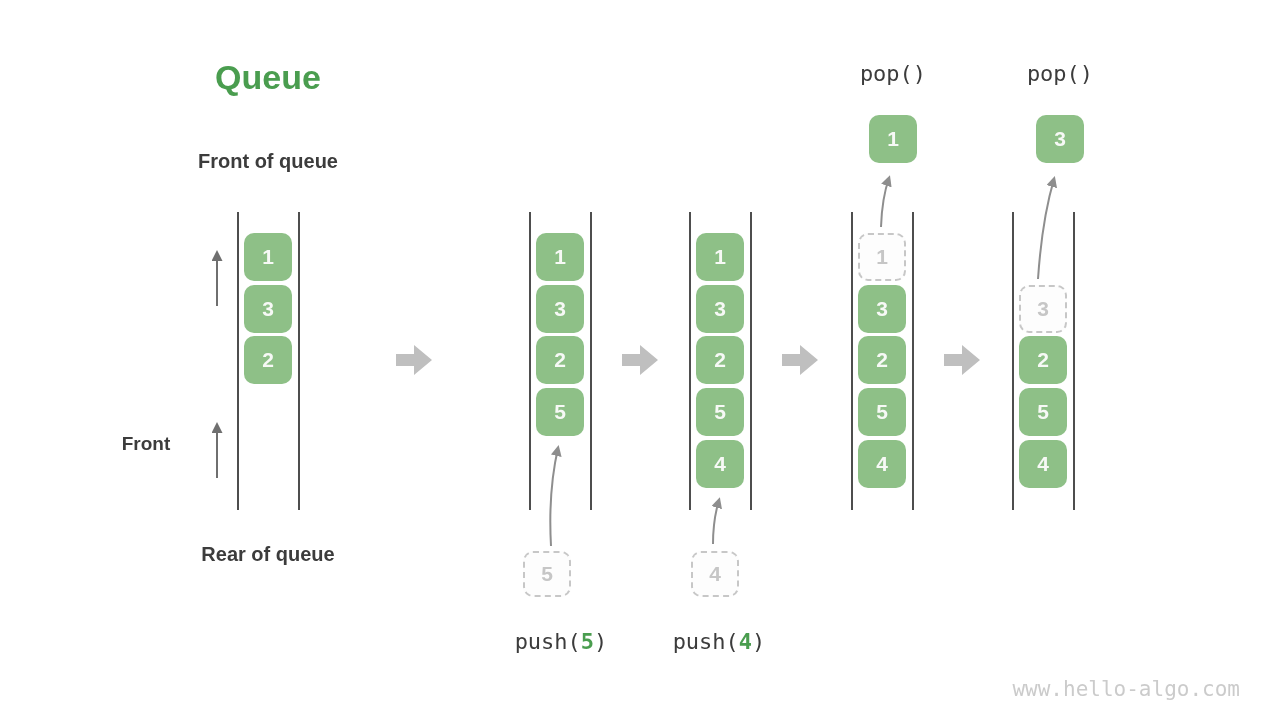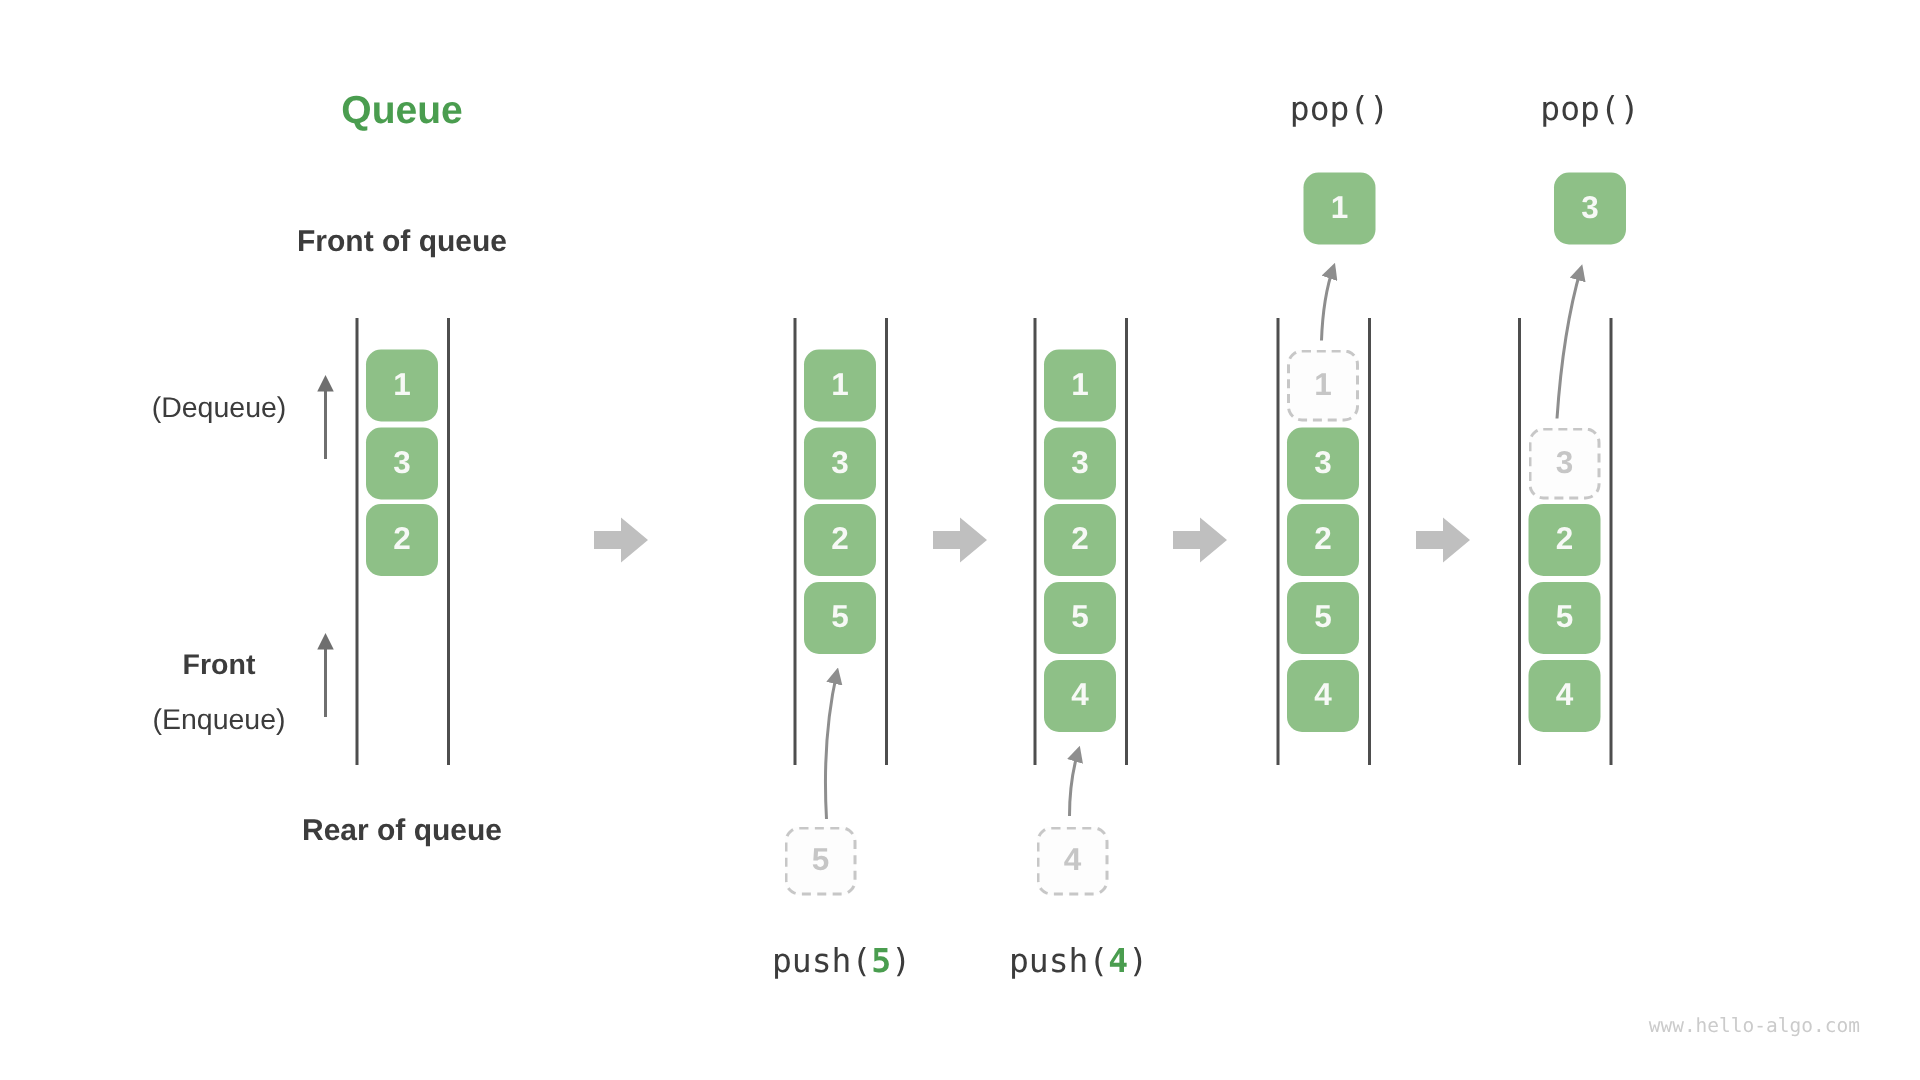--- a/index.html
+++ b/index.html
@@ -2,21 +2,21 @@
 <html><head>
 <meta charset="utf-8">
 <style>
   html,body{margin:0;padding:0;background:#fff;}
   .canvas{
     position:relative;width:1280px;height:720px;background:#ffffff;
     font-family:"Liberation Sans",sans-serif;overflow:hidden;
   }
   .title{
     position:absolute;left:188px;top:58px;width:160px;text-align:center;
-    font-size:26px;font-weight:bold;color:var(--title-green);
+    font-size:34px;font-weight:bold;color:var(--title-green);
   }
   .lbl{
     position:absolute;font-size:20px;font-weight:bold;color:var(--dark-text);
     text-align:center;width:200px;
   }
   .lbl.front{left:168px;top:150px;}
   .lbl.rear{left:168px;top:543px;}
   .side{
     position:absolute;width:130px;text-align:center;font-size:19px;
     color:var(--dark-text);line-height:37px;
@@ -34,43 +34,41 @@
   .cell.ghost{
     background:#fdfdfd;border:2px dashed var(--ghost-border);color:var(--ghost-text);
   }
   .op-label{
     position:absolute;width:140px;text-align:center;
     font-family:"DejaVu Sans Mono",monospace;font-size:22px;color:var(--mono-text);
   }
   .op-label .arg{color:var(--accent-green);font-weight:bold;}
   .watermark{
     position:absolute;right:40px;top:677px;
-    font-family:"DejaVu Sans Mono",monospace;font-size:13px;color:var(--watermark);
+    font-family:"DejaVu Sans Mono",monospace;font-size:21px;color:var(--watermark);
   }
   svg.overlay{position:absolute;left:0;top:0;pointer-events:none;}
   .arrow-line{stroke:var(--side-arrow);stroke-width:2;fill:none;}
   .curve{stroke:var(--curve-arrow);stroke-width:2;fill:none;}
   .block{fill:var(--block-arrow);}
 </style>
 </head>
 <body>
 
 <div class="canvas" style="--box-green: #8ec087; --title-green: #4a9d4f; --accent-green: #4a9d4f; --dark-text: #3c3c3c; --mono-text: #3c3c3c; --cell-text: #f7f9f6; --ghost-border: #c7c7c7; --ghost-text: #c6c6c6; --queue-line: #4e4e4e; --block-arrow: #bfbfbf; --curve-arrow: #8e8e8e; --side-arrow: #6f6f6f; --watermark: #cbcbcb;">
 
   <div class="title">Queue</div>
 
   <div class="lbl front">Front of queue</div>
 
   <div class="side pop">
-    <div>(Dequeue)</div>
   </div>
 
   <div class="side push">
     <div class="b">Front</div>
-    <div>(Enqueue)</div>
   </div>
 
   <div class="lbl rear">Rear of queue</div>
 
   <svg class="overlay" width="1280" height="720">
     <defs>
       <marker id="ah-gray" markerUnits="userSpaceOnUse" markerWidth="11" markerHeight="11" refX="8" refY="5.5" orient="auto">
         <path d="M0,0 L11,5.5 L0,11 Z" style="fill:var(--curve-arrow)"></path>
       </marker>
       <marker id="ah-dark" markerUnits="userSpaceOnUse" markerWidth="11" markerHeight="11" refX="8" refY="5.5" orient="auto">

